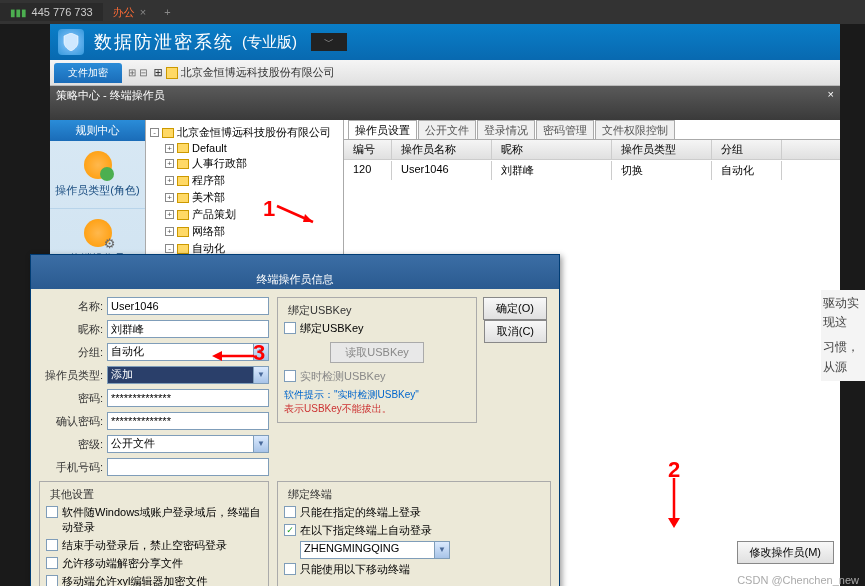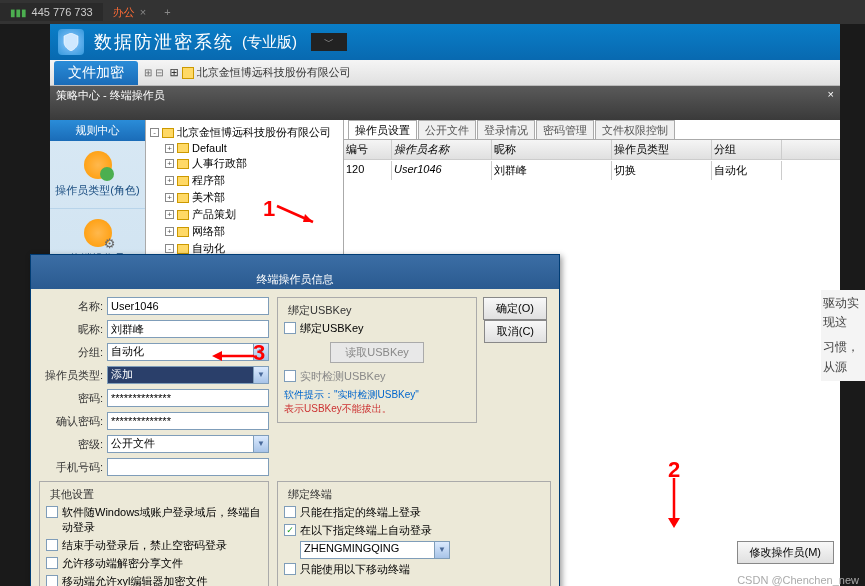--- a/index.html
+++ b/index.html
@@ -17,21 +17,21 @@
 
 .app-shell { position: absolute; top: 24px; left: 50px; right: 25px; bottom: 12px; background: #e8e8e8; }
 .app-header { height: 36px; background: linear-gradient(#0a7ec8, #0869b0); display: flex; align-items: center; padding: 0 8px; color: #fff; }
 .shield-logo { width: 26px; height: 26px; background: radial-gradient(#8fc8ff, #3498db); border-radius: 4px; margin-right: 10px; display: flex; align-items: center; justify-content: center; }
 .app-title { font-size: 18px; letter-spacing: 2px; }
 .app-version { font-size: 15px; margin-left: 8px; }
 .header-dropdown { width: 36px; height: 18px; background: #222; margin-left: 14px; display: flex; align-items: center; justify-content: center; color: #aaa; font-size: 10px; }
 
 
 .toolbar { height: 26px; background: linear-gradient(#f5f5f5, #e0e0e0); border-bottom: 1px solid #bbb; display: flex; align-items: center; padding-left: 4px; }
-.toolbar-tab { background: linear-gradient(#2a8cd8, #1a6cb8); color: #fff; font-size: 14px; padding: 3px 14px; border-radius: 3px 3px 0 0; }
+.toolbar-tab { background: linear-gradient(#2a8cd8, #1a6cb8); color: #fff; font-size: 10px; padding: 3px 14px; border-radius: 3px 3px 0 0; }
 .toolbar-expand { margin-left: 6px; font-size: 10px; color: #666; }
 .toolbar-path { margin-left: 6px; font-size: 11px; color: #333; display: flex; align-items: center; }
 .path-icon { width: 12px; height: 12px; background: #ffd966; border: 1px solid #cc9900; margin-right: 3px; }
 
 
 .panel-title { height: 34px; background: linear-gradient(#5a5a5a, #3a3a3a); color: #fff; font-size: 11px; padding: 2px 6px; display: flex; justify-content: space-between; }
 .panel-close { cursor: pointer; }
 
 
 .main-layout { display: flex; height: calc(100% - 80px); }
@@ -59,22 +59,22 @@
 .tree-selected .tree-alias { color: #fff; }
 
 
 .content-panel { flex: 1; background: #fff; display: flex; flex-direction: column; }
 .content-tabs { height: 20px; border-bottom: 1px solid #aaa; display: flex; font-size: 11px; padding-left: 4px; }
 .content-tab { padding: 2px 6px; border: 1px solid #aaa; border-bottom: none; background: #f0f0f0; margin-right: 1px; color: #555; }
 .content-tab.active { background: #fff; font-weight: normal; color: #000; }
 
 .data-table { font-size: 11px; }
 .table-header { display: flex; background: linear-gradient(#f5f5f5, #e0e0e0); border-bottom: 1px solid #ccc; }
-.table-cell { padding: 2px 2px; border-right: 1px solid #ccc; }
-.col-id { width: 48px; } .col-name { width: 100px; font-style: italic; } .col-alias { width: 120px; }
+.table-cell { padding: 2px 9px; border-right: 1px solid #ccc; }
+.col-id { width: 48px; } .col-name { width: 100px; } .col-alias { width: 120px; }
 .col-type { width: 100px; } .col-group { width: 70px; }
 .table-row { display: flex; padding: 1px 0; }
 
 .bottom-buttons { position: absolute; right: 6px; bottom: 10px; display: flex; gap: 10px; }
 .win-button { font-size: 11px; padding: 3px 12px; background: linear-gradient(#f8f8f8, #e0e0e0); border: 1px solid #888; cursor: pointer; }
 
 
 .side-text { position: absolute; right: 0; top: 290px; width: 44px; font-size: 12px; color: #444; background: #f4f4f4; padding: 4px 2px; line-height: 1.6; }
 
 

